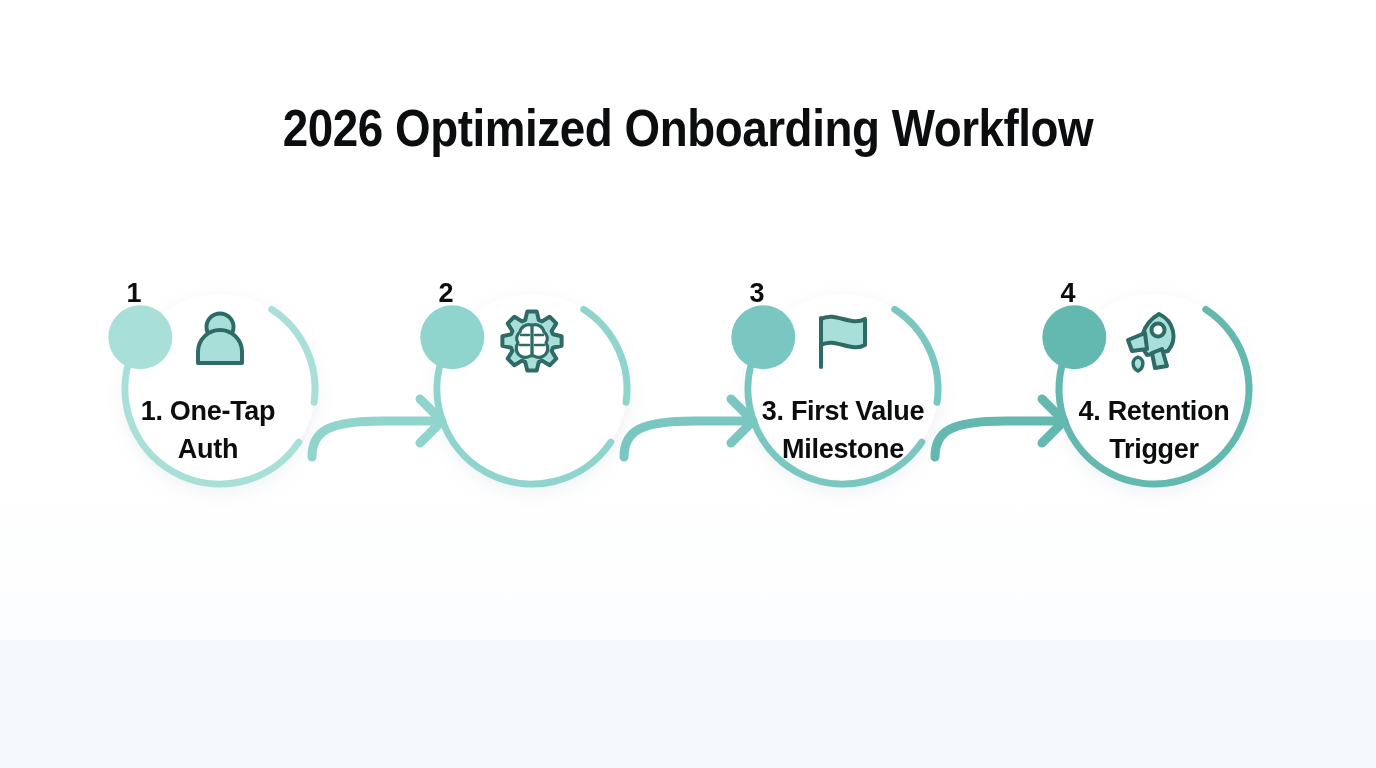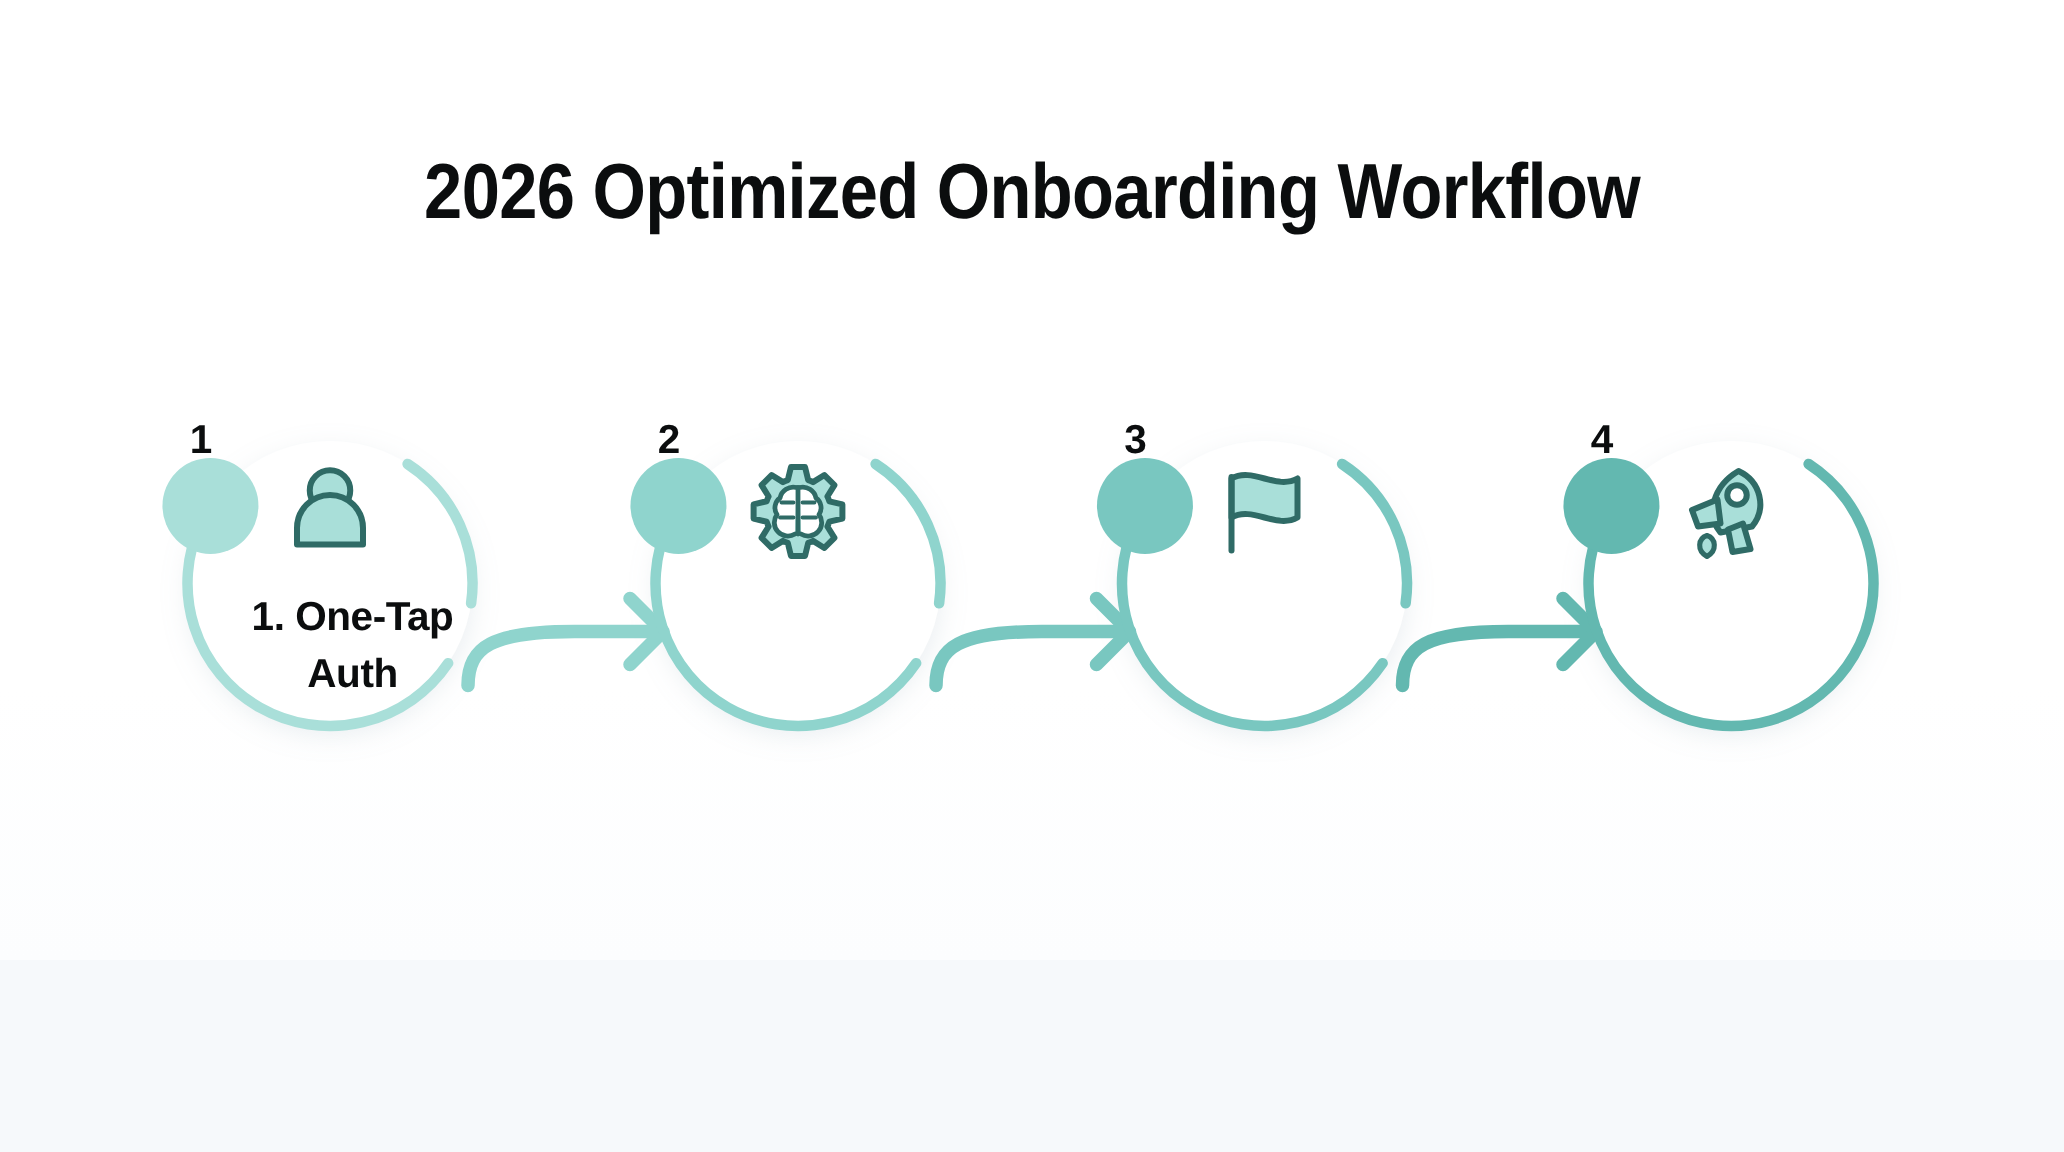--- a/index.html
+++ b/index.html
@@ -172,22 +172,26 @@
             <path d="M 1162 349 L 1167 366 L 1155 368 L 1152 353 Z" fill="#a9dfd9" stroke="#2f6b66" stroke-width="4" stroke-linejoin="round"></path>
             <circle cx="1158" cy="330" r="6.5" fill="#ffffff" stroke="#2f6b66" stroke-width="4"></circle>
             <path d="M 1138 357
             C 1144 359 1145 367 1138 371
             C 1131 367 1132 359 1138 357 Z" fill="#a9dfd9" stroke="#2f6b66" stroke-width="3.4" stroke-linejoin="round"></path>
           </g>
         </g>
       </g>
   </svg>
 
-  <div class="node-label" style="left:120px; top:392px;">1. One-Tap
+  <div class="node-label" style="left:93px; top:392px;">1. One-Tap
 Auth</div>
   <div class="badge-num" style="left:102px; top:261px;">1</div>
 
   <div class="badge-num" style="left:414px; top:261px;">2</div>
 
+  <div class="node-label" style="left:728px; top:392px;">3. First Value
+Milestone</div>
   <div class="badge-num" style="left:725px; top:261px;">3</div>
 
+  <div class="node-label" style="left:1039px; top:392px;">4. Retention
+Trigger</div>
   <div class="badge-num" style="left:1036px; top:261px;">4</div>
 </div>
 
 </body></html>

